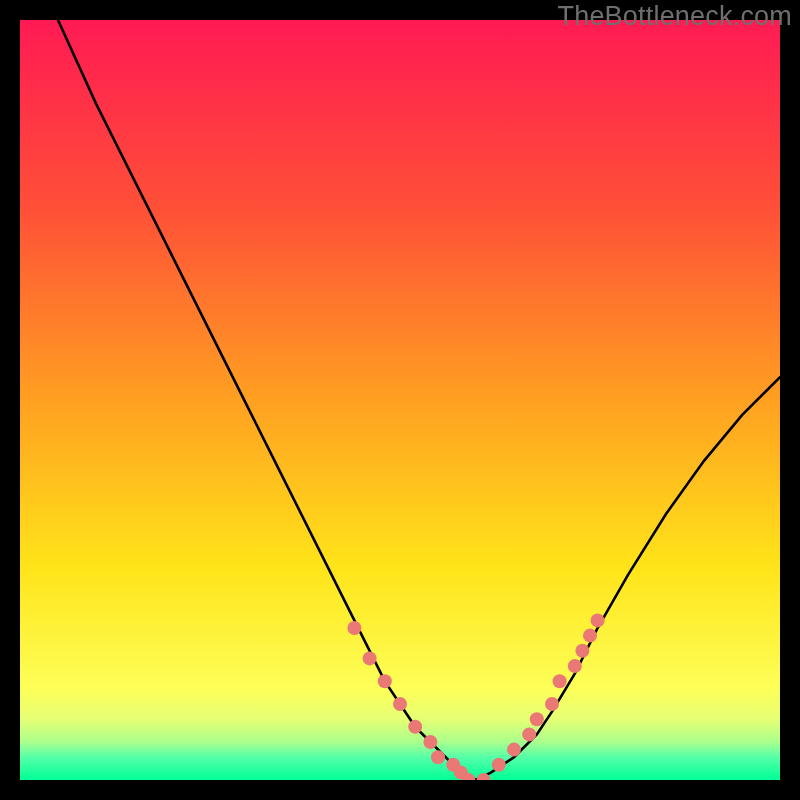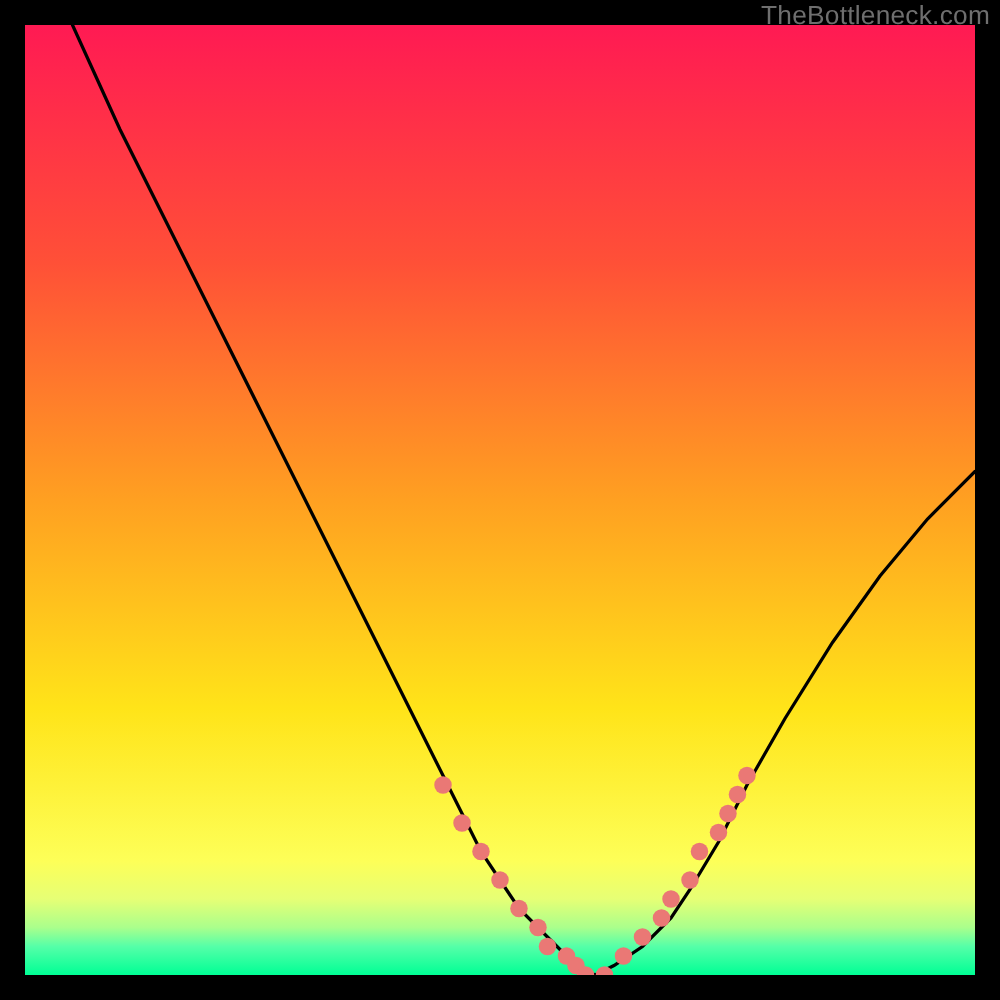--- a/index.html
+++ b/index.html
@@ -47,21 +47,21 @@
     left: 0;
     top: 0;
     width: 760px;
     height: 760px;
   }
   .watermark {
     position: absolute;
     top: 1px;
     right: 8px;
     color: #6f6f6f;
-    font-size: 21px;
+    font-size: 27px;
     font-weight: 500;
     letter-spacing: 0.2px;
   }
 </style>
 </head>
 <body>
 
 <div class="wrap">
   <div class="gradient" style="--c0: #ff1a53; --c1: #ff5037; --c2: #ffa021; --c3: #ffe419; --c4: #fdff58; --c5: #e6ff75; --c6: #aaff8c; --c7: #55ffa8; --c8: #00ff95;"></div>
   <div class="plot">

